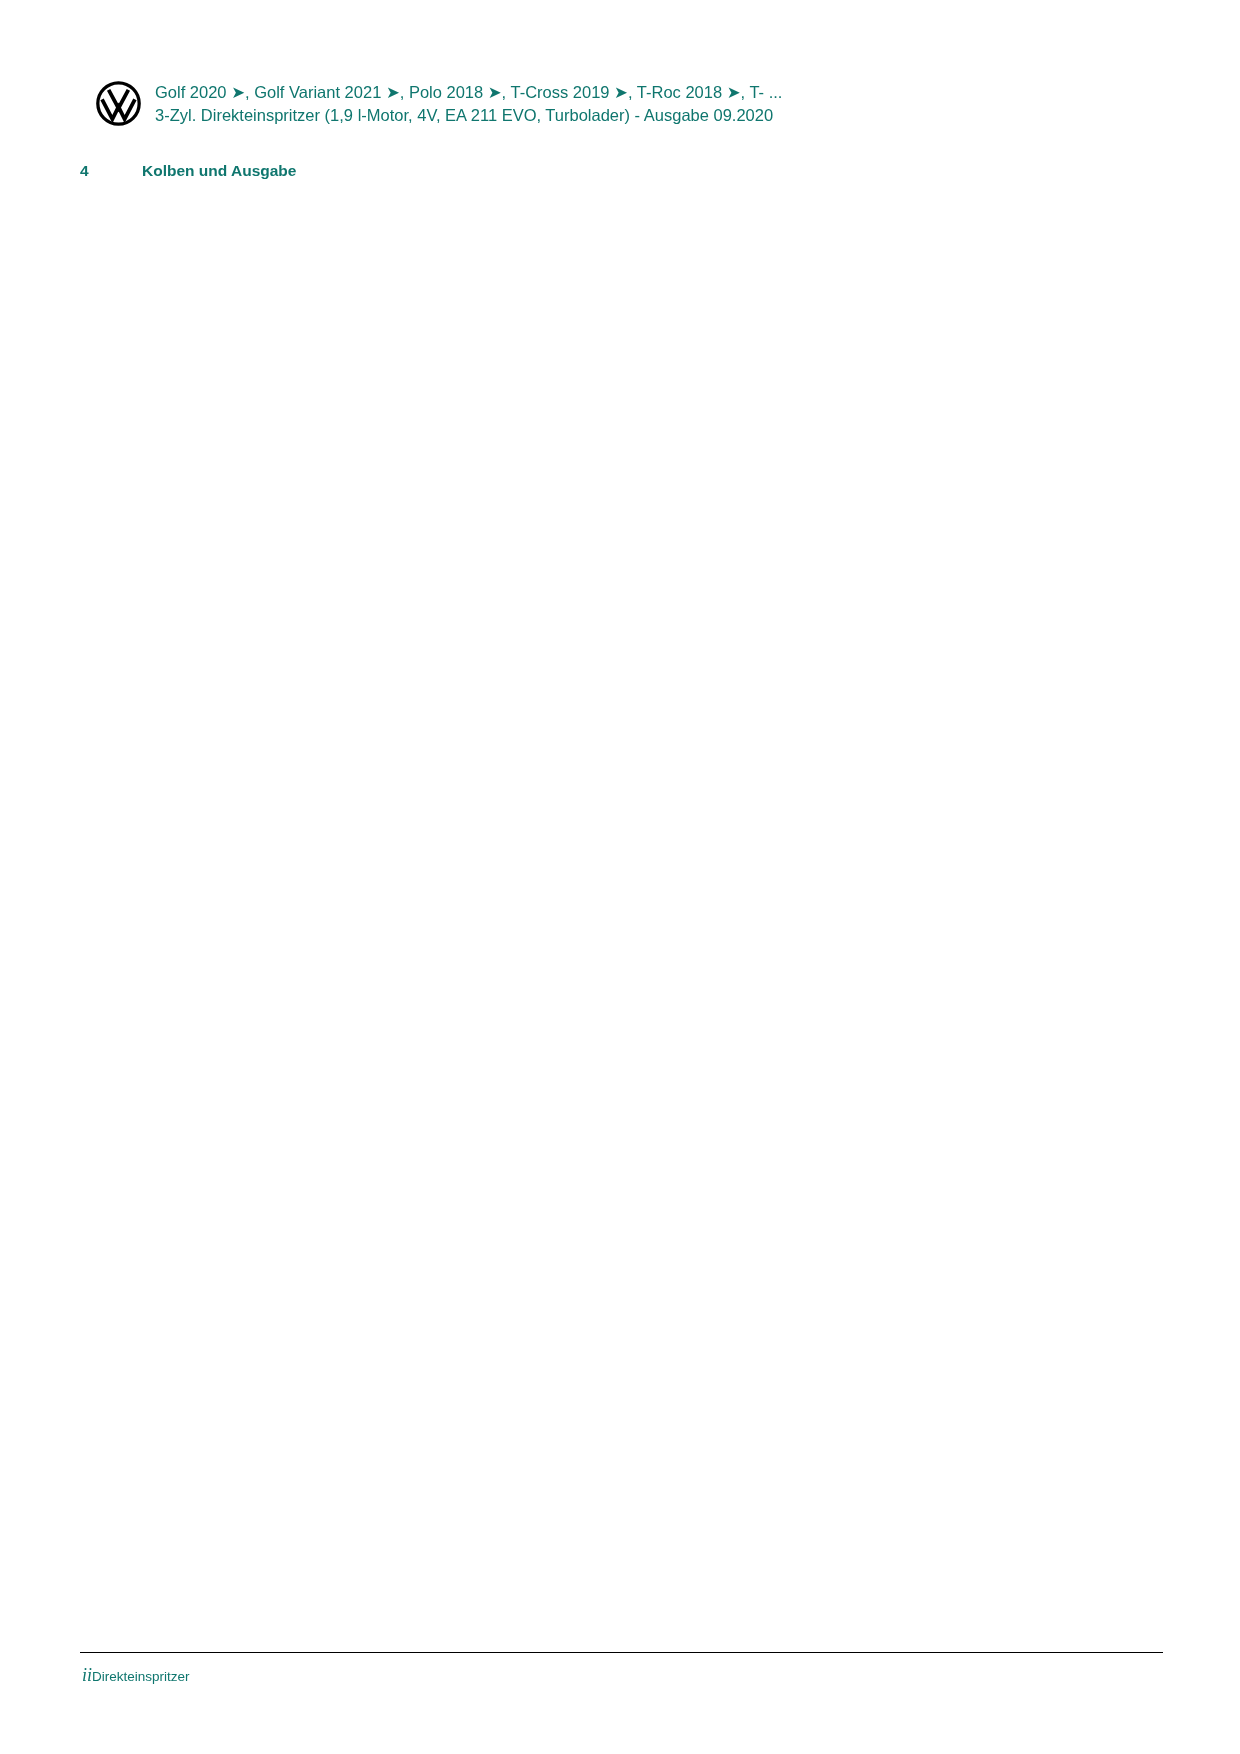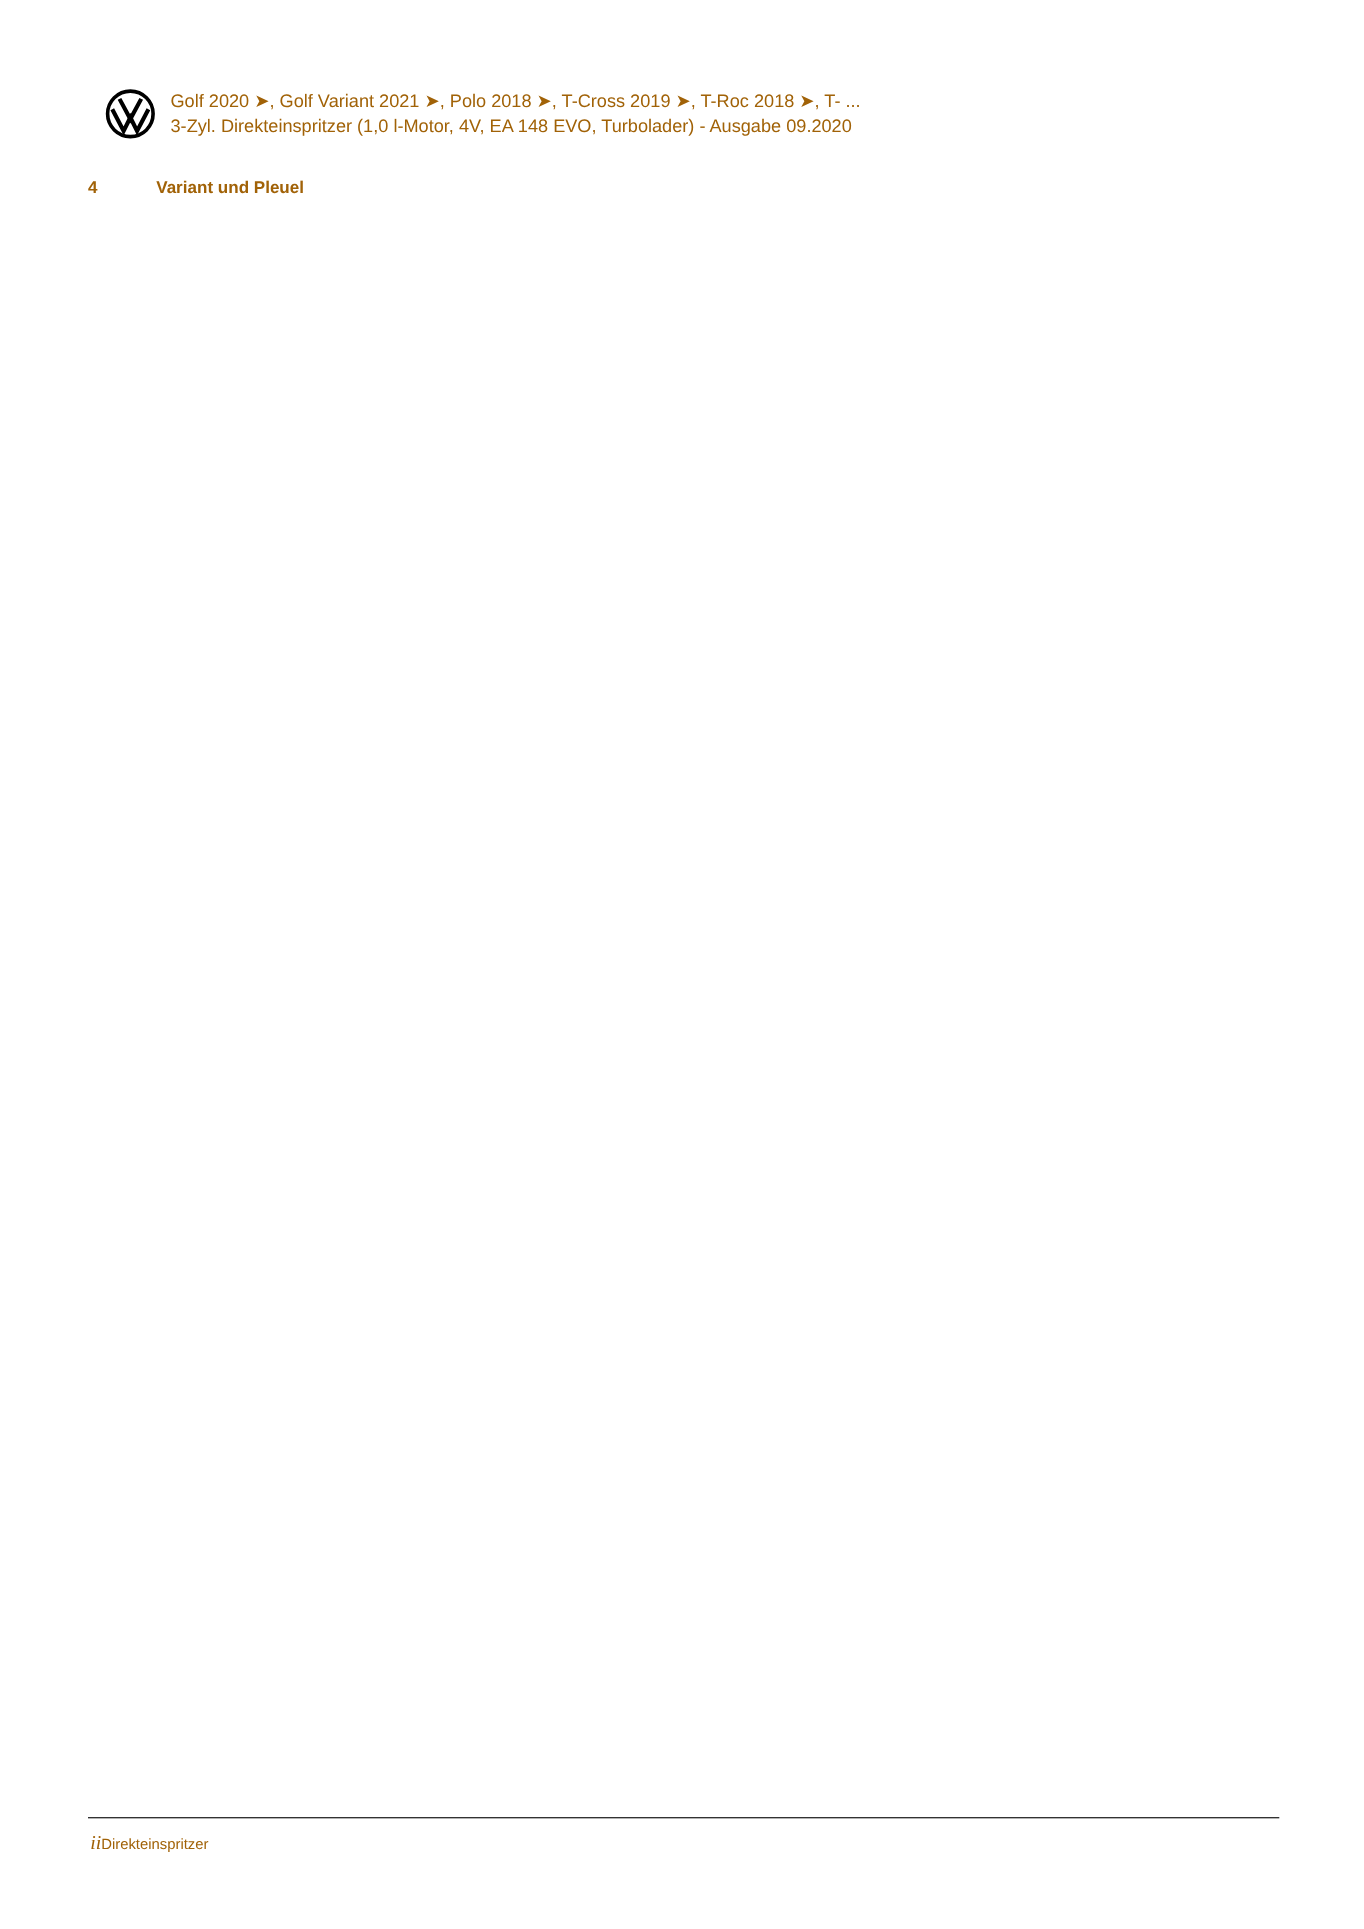--- a/index.html
+++ b/index.html
@@ -2,21 +2,21 @@
 <html><head>
 <meta charset="utf-8">
 <style>
   * { margin: 0; padding: 0; box-sizing: border-box; }
   html, body { background: #ffffff; }
   .page {
     position: relative;
     width: 1240px;
     height: 1754px;
     background: #ffffff;
-    color: #a16207;
+    color: #0f766e;
     font-family: "Liberation Sans", sans-serif;
     overflow: hidden;
   }
 
   
   .doc-header {
     position: absolute;
     top: 80px;
     left: 95px;
     display: flex;
@@ -88,28 +88,28 @@
   <header class="doc-header">
     <div class="logo">
       <svg viewBox="0 0 100 100" aria-hidden="true">
         <circle cx="50" cy="50" r="44" fill="none" stroke="#000" stroke-width="7"></circle>
         <path d="M29 21 L50 60 L71 21" fill="none" stroke="#000" stroke-width="8" stroke-linejoin="miter"></path>
         <path d="M15 41 L37 83 L50 57 L63 83 L85 41" fill="none" stroke="#000" stroke-width="8" stroke-linejoin="miter"></path>
       </svg>
     </div>
     <div class="header-text">
       <div>Golf 2020 ➤, Golf Variant 2021 ➤, Polo 2018 ➤, T-Cross 2019 ➤, T-Roc 2018 ➤, T- ...</div>
-      <div>3-Zyl. Direkteinspritzer (1,0 l-Motor, 4V, EA 148 EVO, Turbolader) - Ausgabe 09.2020</div>
+      <div>3-Zyl. Direkteinspritzer (1,9 l-Motor, 4V, EA 211 EVO, Turbolader) - Ausgabe 09.2020</div>
     </div>
   </header>
 
   <main class="toc">
   <div class="toc-row section">
     <span class="num">4</span>
-    <span class="label">Variant und Pleuel</span>
+    <span class="label">Kolben und Ausgabe</span>
     <span class="dots"></span>
     <span class="page">105</span>
   </div>
 
 </main>
 
   <footer class="doc-footer">
     <div class="footer-rule"></div>
     <div class="footer-content">
       <span class="footer-page">ii</span>

